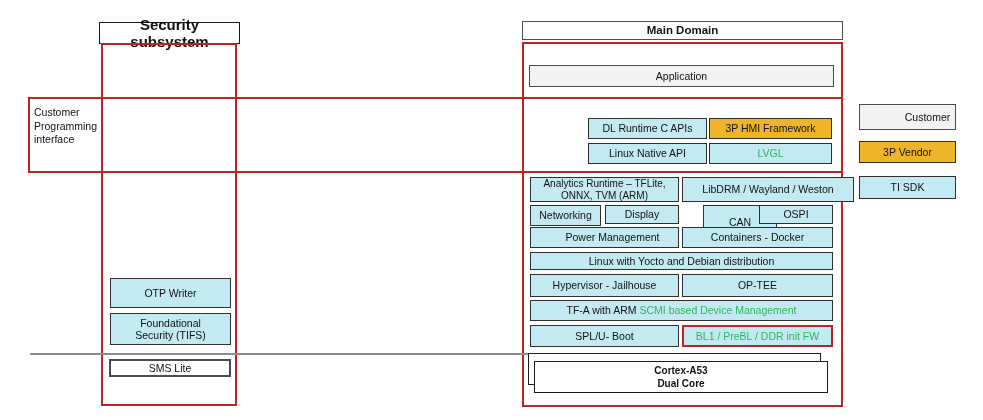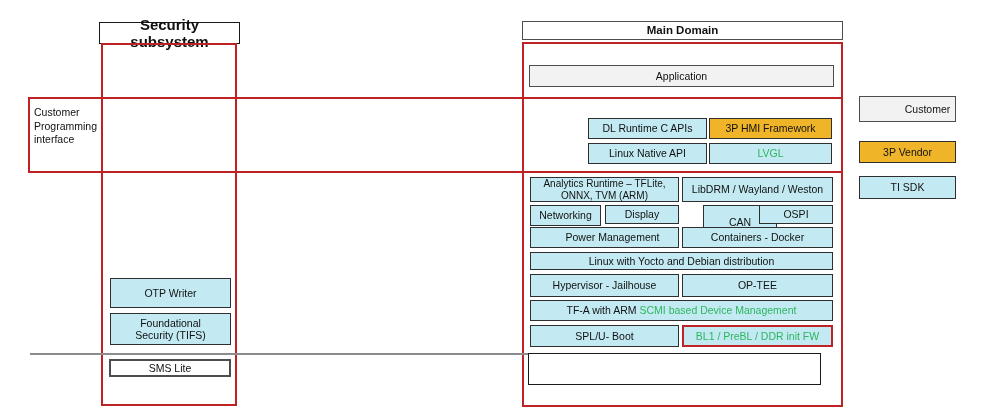--- a/index.html
+++ b/index.html
@@ -32,21 +32,21 @@
   .grayfill{background:#f2f2f2;border:1.5px solid #4d4d4d;}
   .whitefill{background:#ffffff;border:1.5px solid #1a1a1a;}
   .green-text{color:#2eb55f;}
   
   #application{left:529px;top:65px;width:305px;height:22px;}
   #dl-runtime{left:588px;top:118px;width:119px;height:21px;}
   #hmi-framework{left:709px;top:118px;width:123px;height:21px;}
   #linux-native{left:588px;top:143px;width:119px;height:21px;}
   #lvgl{left:709px;top:143px;width:123px;height:21px;}
   #analytics{left:530px;top:177px;width:149px;height:25px;font-size:10px;}
-  #libdrm{left:682px;top:177px;width:151px;height:25px;}
+  #libdrm{left:682px;top:177px;width:172px;height:25px;}
   #networking{left:530px;top:205px;width:71px;height:21px;}
   #display{left:605px;top:205px;width:74px;height:19px;}
   #can{left:703px;top:205px;width:74px;height:34px;}
   #ospi{left:759px;top:205px;width:74px;height:19px;}
   #power-mgmt{left:530px;top:227px;width:149px;height:21px;padding-left:16px;}
   #containers{left:682px;top:227px;width:151px;height:21px;}
   #linux-yocto{left:530px;top:252px;width:303px;height:18px;}
   #hypervisor{left:530px;top:274px;width:149px;height:23px;}
   #optee{left:682px;top:274px;width:151px;height:23px;}
   #tfa{left:530px;top:300px;width:303px;height:21px;white-space:pre;}
@@ -58,21 +58,21 @@
   
   #otp-writer{left:110px;top:278px;width:121px;height:30px;}
   #tifs{left:110px;top:313px;width:121px;height:32px;}
   #tifs span{display:inline-block;max-width:90px;}
   #sms-lite{left:109px;top:359px;width:122px;height:18px;
     background:#fff;border:2px solid #4d4d4d;font-weight:normal;}
   
   #boundary-line{position:absolute;left:30px;top:353px;width:603px;height:0;
     border-top:2px solid #8c8c8c;}
   
-  #legend-customer{left:859px;top:96px;width:97px;height:26px;padding-left:40px;}
+  #legend-customer{left:859px;top:104px;width:97px;height:26px;padding-left:40px;}
   #legend-vendor{left:859px;top:141px;width:97px;height:22px;}
   #legend-tisdk{left:859px;top:176px;width:97px;height:23px;}
 </style>
 </head>
 <body>
 
 <div id="stage">
 
   <div class="b" id="security-header">Security subsystem</div>
   <div class="b" id="main-header">Main Domain</div>
@@ -107,20 +107,24 @@
 
   <div class="b cyan" id="hypervisor">Hypervisor - Jailhouse</div>
   <div class="b cyan" id="optee">OP-TEE</div>
 
   <div class="b cyan" id="tfa"><span>TF-A with ARM </span><span class="green-text">SCMI based Device Management</span></div>
 
   <div class="b cyan" id="spl">SPL/U- Boot</div>
   <div class="b cyan green-text" id="bl1">BL1 / PreBL / DDR init FW</div>
 
   <div class="b whitefill" id="cortex-back"></div>
+  <div class="b whitefill" id="cortex-front">
+    <div>Cortex-A53</div>
+    <div>Dual Core</div>
+  </div>
 
   <div class="b cyan" id="otp-writer">OTP Writer</div>
   <div class="b cyan" id="tifs">
       <span>Foundational Security (TIFS)</span>
     </div>
   <div class="b" id="sms-lite">SMS Lite</div>
 
   <div class="b grayfill" id="legend-customer">Customer</div>
   <div class="b orange" id="legend-vendor">3P Vendor</div>
   <div class="b cyan" id="legend-tisdk">TI SDK</div>

